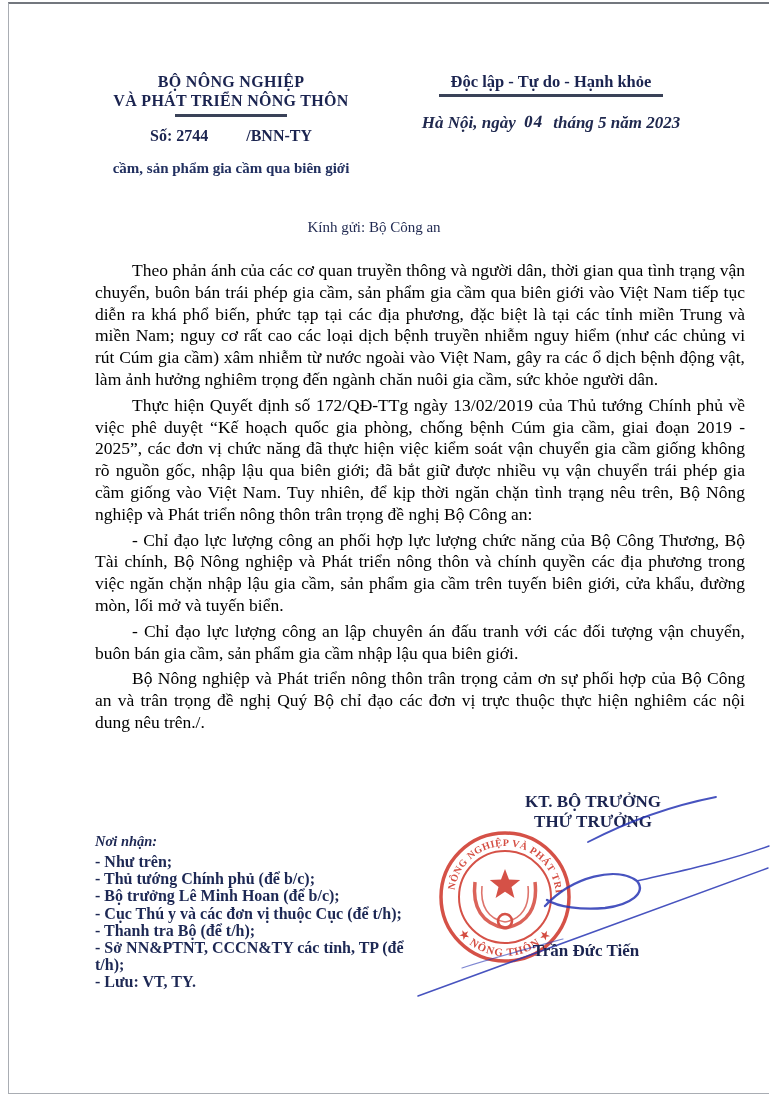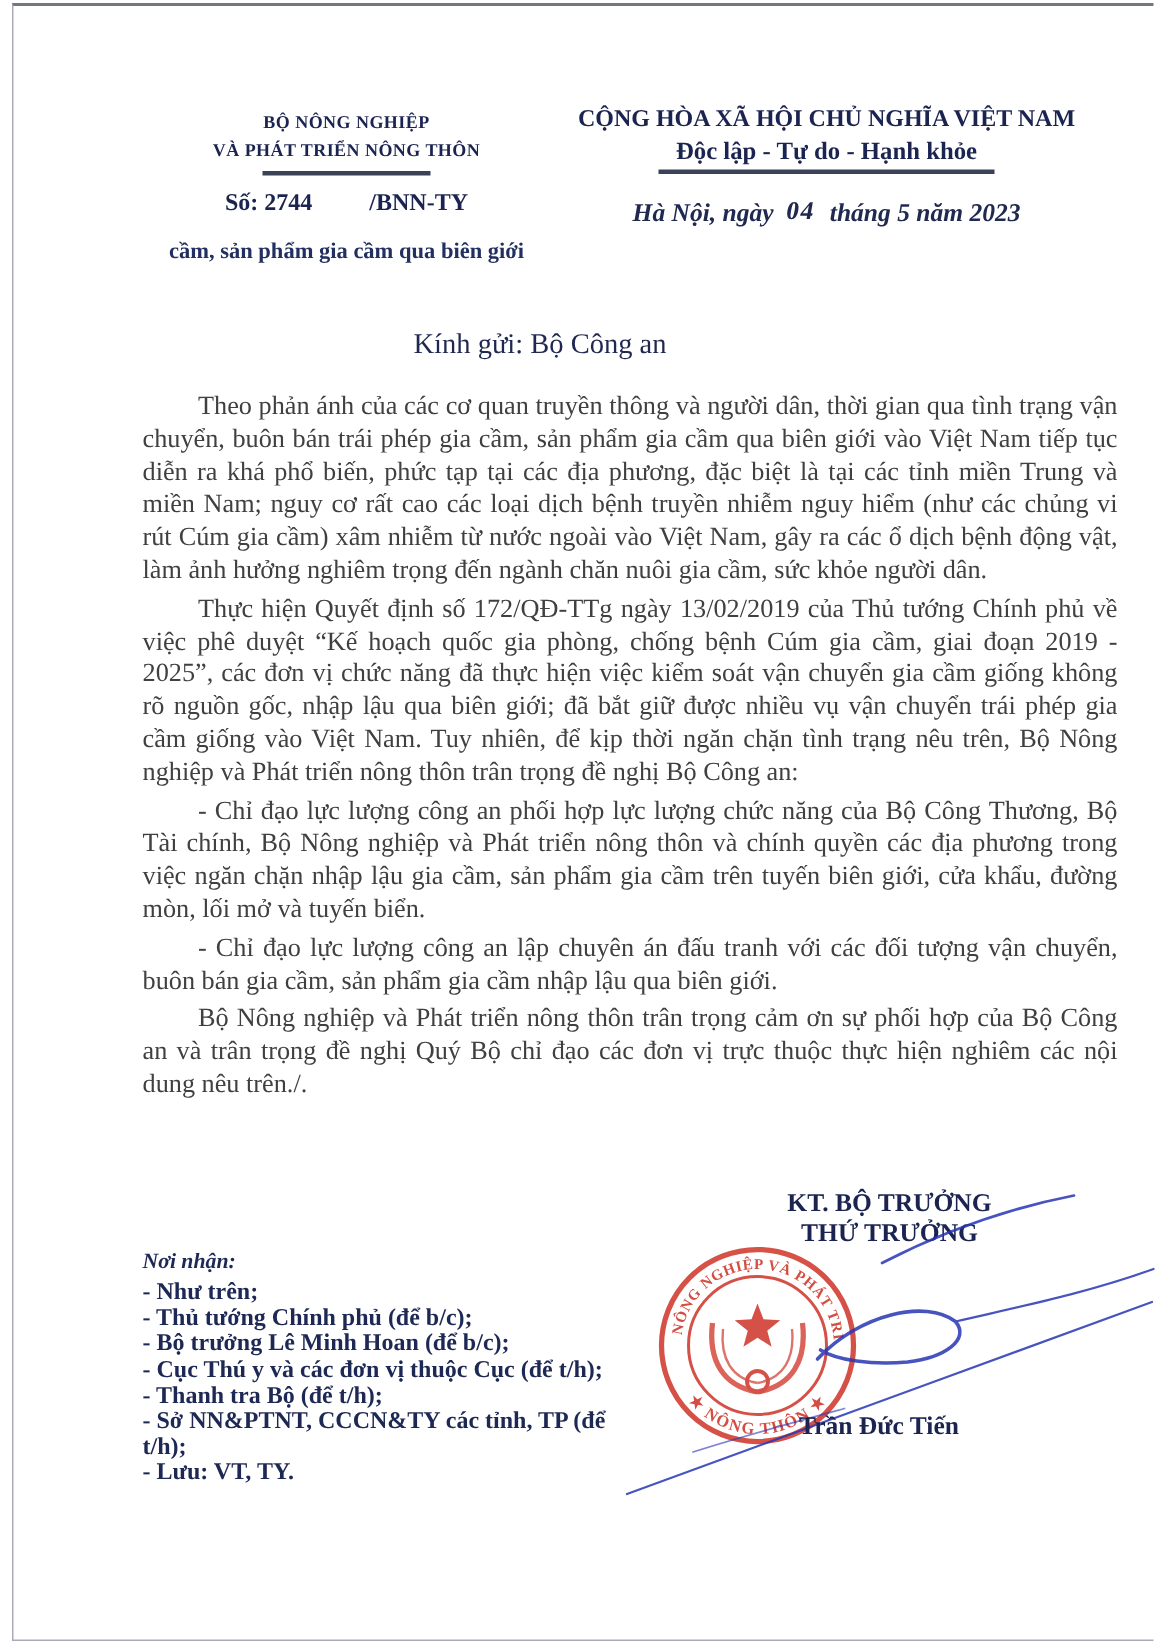--- a/index.html
+++ b/index.html
@@ -12,37 +12,37 @@
   
   .page-edge{
     left:8px;top:2px;width:760px;height:1089px;
     border-top:2px solid #73777e;
     border-left:1px solid #a9adb3;
     border-bottom:1px solid #a9adb3;
     pointer-events:none;
   }
   
   .hleft{left:85px;top:72px;width:292px;text-align:center;}
-  .org1,.org2{font-weight:bold;font-size:12px;line-height:19px;letter-spacing:.3px;color:#1b2450;}
+  .org1,.org2{font-weight:bold;font-size:16px;line-height:19px;letter-spacing:.3px;color:#1b2450;}
   .rule-l{width:112px;height:3px;background:#3a4258;margin:4px auto 0;}
   .docnum{margin-top:10px;font-size:16px;font-weight:bold;display:flex;justify-content:center;gap:38px;color:#1b2450;text-align:center;}
   .subject{margin-top:14px;font-size:15px;font-weight:600;line-height:18px;color:#223060;}
   
   .hright{left:372px;top:70px;width:358px;text-align:center;}
   .nation{font-weight:bold;font-size:16px;line-height:19px;color:#1b2450;}
   .motto{font-weight:bold;font-size:16.5px;line-height:19px;margin-top:2px;color:#1b2450;}
   .rule-r{width:224px;height:2.5px;background:#3a4258;margin:3px auto 0;}
   .dateline{margin-top:16px;font-size:17px;font-style:italic;font-weight:bold;color:#20294f;white-space:nowrap;}
   .date-day{display:inline-block;font-style:normal;transform:skewX(-10deg) translateY(-1px);letter-spacing:1px;margin:0 6px 0 4px;}
   
-  .kinhgui{left:78px;top:219px;width:650px;box-sizing:border-box;padding-right:86px;
-           text-align:center;font-size:19px;color:#1f2850;}
+  .kinhgui{left:92px;top:219px;width:650px;box-sizing:border-box;padding-right:86px;
+           text-align:center;font-size:15px;color:#1f2850;}
   
   .doc-body{left:95px;top:260px;width:650px;font-size:17.5px;line-height:21.8px;
-            text-align:justify;color:#404040;}
+            text-align:justify;color:#000000;}
   .doc-body p{margin:0 0 4px 0;text-indent:37px;}
   
   .noinhan{left:95px;top:795px;width:330px;color:#1d2854;}
   .noinhan .label{font-size:14.5px;font-weight:bold;font-style:italic;margin-bottom:3px;margin-top:38px;}
   .noinhan .item{font-size:16px;font-weight:700;line-height:17.2px;}
   
   .sigtitle{left:460px;top:792px;width:266px;text-align:center;font-size:17px;
             font-weight:bold;line-height:20px;color:#1b2450;}
   .signername{left:466px;top:941px;width:240px;text-align:center;font-size:17px;
               font-weight:bold;color:#1b2450;}
@@ -61,21 +61,20 @@
   <div class="docnum">
     <span>Số: 2744</span>
     <span>/BNN-TY</span>
   </div>
   <div class="subject">
     <div>cầm, sản phẩm gia cầm qua biên giới</div>
   </div>
 </div>
 
 <div class="abs hright">
-  <div class="nation">CỘNG HÒA XÃ HỘI CHỦ NGHĨA VIỆT NAM</div>
   <div class="motto">Độc lập - Tự do - Hạnh khỏe</div>
   <div class="rule-r"></div>
   <div class="dateline">
     <span>Hà Nội, ngày</span>
     <span class="date-day">04</span>
     <span>tháng  5 năm 2023</span>
   </div>
 </div>
 
 <div class="abs kinhgui">Kính gửi:  Bộ Công an</div>

